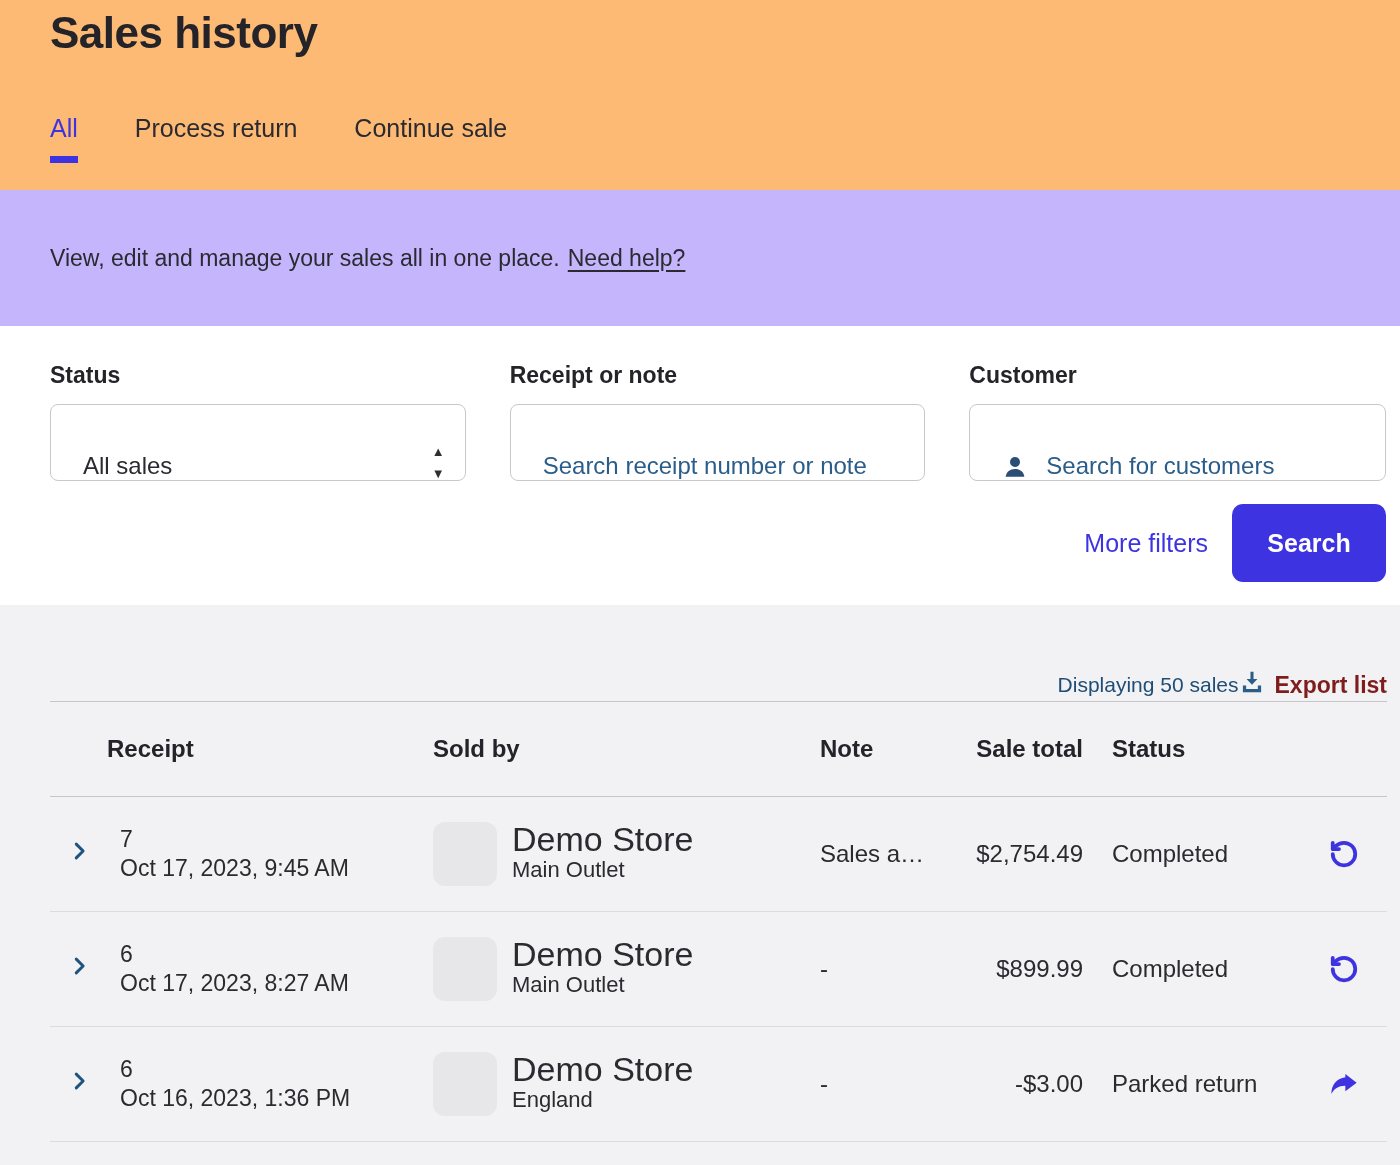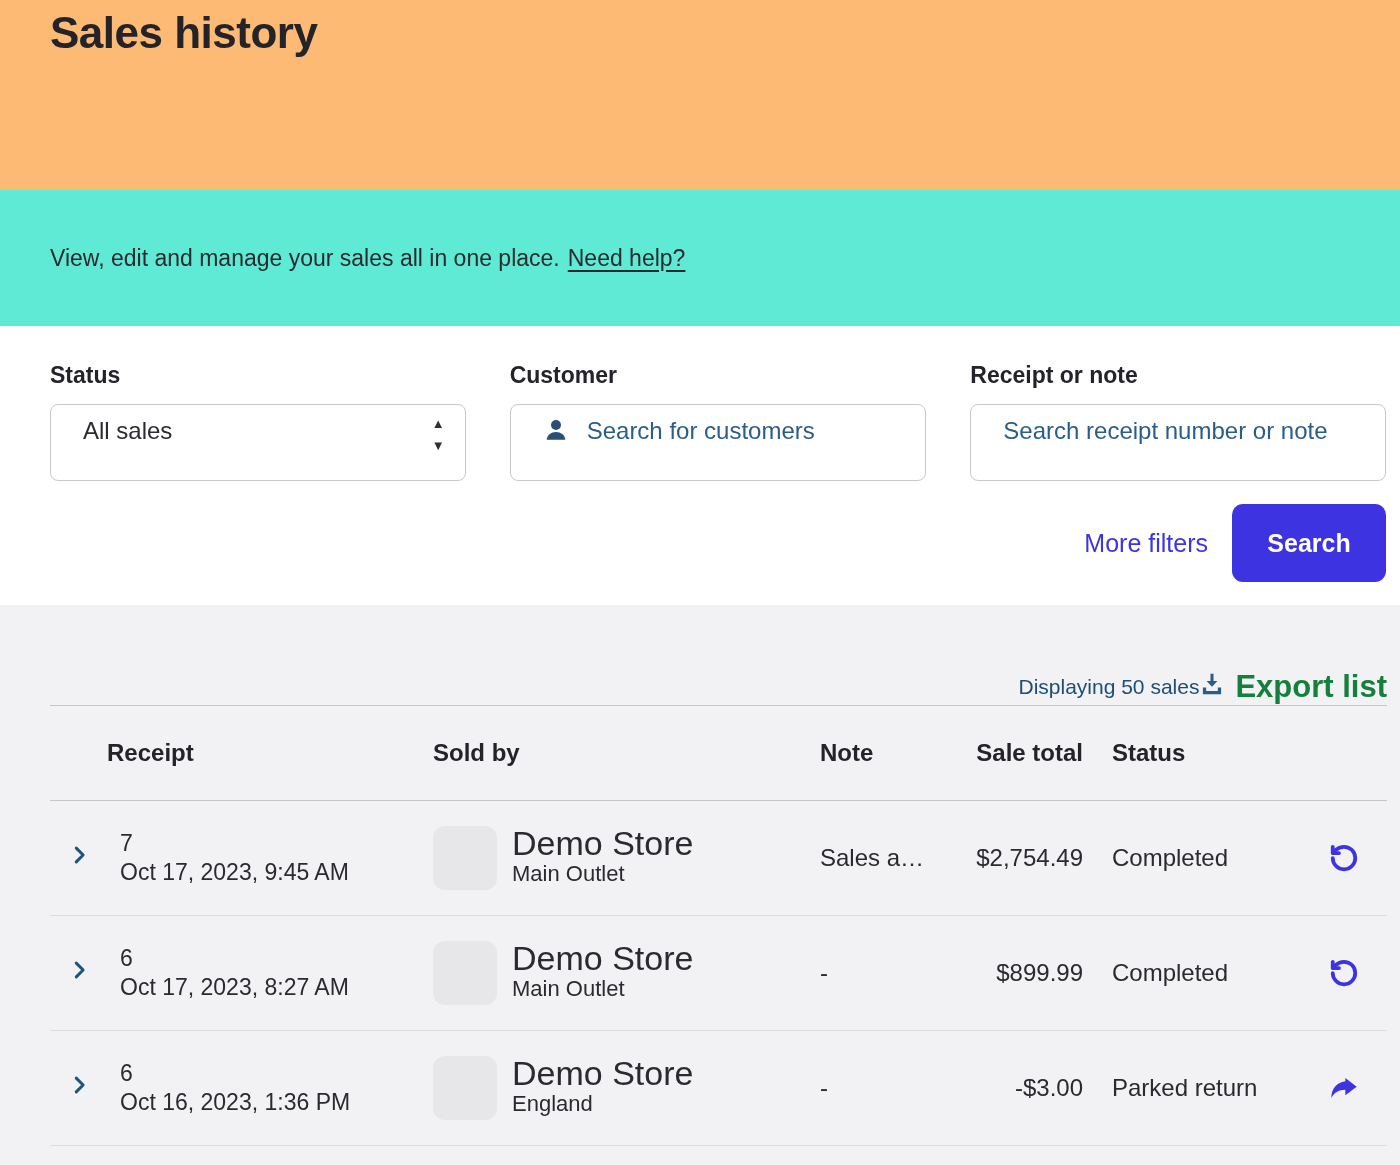--- a/index.html
+++ b/index.html
@@ -13,49 +13,49 @@
 
   
   .top { background:#fdba74; height:190px; padding:8px 50px 0 50px; }
   .page-title { font-size:44px; font-weight:700; letter-spacing:-0.5px; color:#232329; }
   .tabs { display:flex; gap:57px; margin-top:56px; }
   .tab { font-size:25px; color:#2a2a30; padding-bottom:20px; cursor:pointer; position:relative; display:inline-block; }
   .tab.active { color:#3d33e1; }
   .tab.active::after { content:""; position:absolute; left:0; bottom:0; width:100%; height:7px; background:#3d33e1; }
 
   
-  .banner { background:#5eead4; height:136px; display:flex; align-items:center; padding:0 50px; font-size:23px; }
+  .banner { background:#c4b5fd; height:136px; display:flex; align-items:center; padding:0 50px; font-size:23px; }
   .banner a { color:#2a2a30; text-decoration:underline; text-underline-offset:4px; cursor:pointer; margin-left:8px; }
 
   
   .filters { background:#ffffff; height:279px; padding:36px 14px 0 50px; }
   .filter-row { display:flex; gap:44px; }
   .field { width:416px; }
   .field-label { font-size:23px; font-weight:700; margin-bottom:15px; color:#232329; }
   .input-box {
     height:77px; background:#fff; border:1px solid #c9c8cc; border-radius:8px;
-    display:flex; align-items:flex-start; padding:12px 20px 0 32px; font-size:24px;
+    display:flex; align-items:flex-end; padding:0 20px 0 32px; font-size:24px;
   }
   .select-box { justify-content:space-between; cursor:pointer; }
   .spinner { display:flex; flex-direction:column; align-items:center; gap:9px; font-size:13px; color:#2e2e33; line-height:1; }
   .text-input { width:100%; border:none; outline:none; font-size:24px; font-family:inherit; color:#2b5d89; background:transparent; }
   .text-input::placeholder { color:#2b5d89; opacity:1; }
   .person-ic { margin-right:18px; display:flex; }
   .actions-row { display:flex; justify-content:flex-end; align-items:center; gap:24px; margin-top:23px; }
   .more-filters { color:#3d33e1; font-size:25px; cursor:pointer; }
   .search-btn {
     width:154px; height:78px; background:#3d33e1; color:#fff; border:none; border-radius:11px;
     font-size:25px; font-weight:700; font-family:inherit; cursor:pointer;
   }
 
   
   .list-section { background:#f2f1f3; flex:1; padding:64px 13px 0 50px; }
   .summary-row { display:flex; justify-content:flex-end; align-items:center; }
   .displaying { color:#1e4e78; font-size:21px; }
-  .export { display:flex; align-items:center; gap:10px; color:#15803d; font-size:31px; font-weight:700; cursor:pointer; }
+  .export { display:flex; align-items:center; gap:10px; color:#7f1d1d; font-size:23px; font-weight:700; cursor:pointer; }
 
   .grid { display:grid; grid-template-columns:57px 326px 387px 120px 143px 217px auto; align-items:center; }
   .thead { height:96px; border-top:1px solid #c6c5c9; border-bottom:1px solid #c6c5c9; font-size:24px; font-weight:700; color:#232329; }
   .th-receipt { padding-left:0; }
   .col-total { text-align:right; }
   .col-status { padding-left:29px; }
 
   .trow { height:115px; border-bottom:1px solid #dcdbdf; font-size:24px; }
   .c-chevron { padding-left:18px; display:flex; }
   .rcpt-no, .rcpt-date { font-size:23px; line-height:29px; padding-left:13px; }
@@ -64,57 +64,62 @@
   .store-name { font-size:34px; line-height:32px; }
   .outlet-name { font-size:22px; line-height:30px; }
   .c-action { display:flex; justify-content:center; }
   .icon-btn { cursor:pointer; display:flex; }
 </style>
 </head>
 <body>
 
 <div class="top">
   <div class="page-title">Sales history</div>
+  <div class="tabs">
+    <span class="tab active">All</span>
+    <span class="tab">Process return</span>
+    <span class="tab">Continue sale</span>
+  </div>
 </div>
 
 <div class="banner">
   <span>View, edit and manage your sales all in one place.</span>
   <a>Need help?</a>
 </div>
 
 <div class="filters">
   <div class="filter-row">
     <div class="field">
       <div class="field-label">Status</div>
       <div class="input-box select-box">
         <span>All sales</span>
         <span class="spinner">
           <span>▲</span>
           <span>▼</span>
         </span>
       </div>
     </div>
 
+    <div class="field">
+      <div class="field-label">Receipt or note</div>
+      <div class="input-box">
+        <input class="text-input" type="text" placeholder="Search receipt number or note" style="">
+      </div>
+    </div>
+
     <div class="field" style="width:417px">
       <div class="field-label">Customer</div>
       <div class="input-box">
         <span class="person-ic">
           <svg width="26" height="26" viewBox="0 0 24 24" fill="#2b4e77">
             <circle cx="12" cy="7.3" r="4.6"></circle>
             <path d="M3.4 21c.6-4.5 4-7.1 8.6-7.1s8 2.6 8.6 7.1z"></path>
           </svg>
         </span>
         <input class="text-input" type="text" placeholder="Search for customers" style="">
-      </div>
-    </div>
-
-    <div class="field">
-      <div class="field-label">Receipt or note</div>
-      <div class="input-box">
-        <input class="text-input" type="text" placeholder="Search receipt number or note" style="">
       </div>
     </div>
   </div>
 
   <div class="actions-row">
     <span class="more-filters">More filters</span>
     <button class="search-btn">Search</button>
   </div>
 </div>
 

